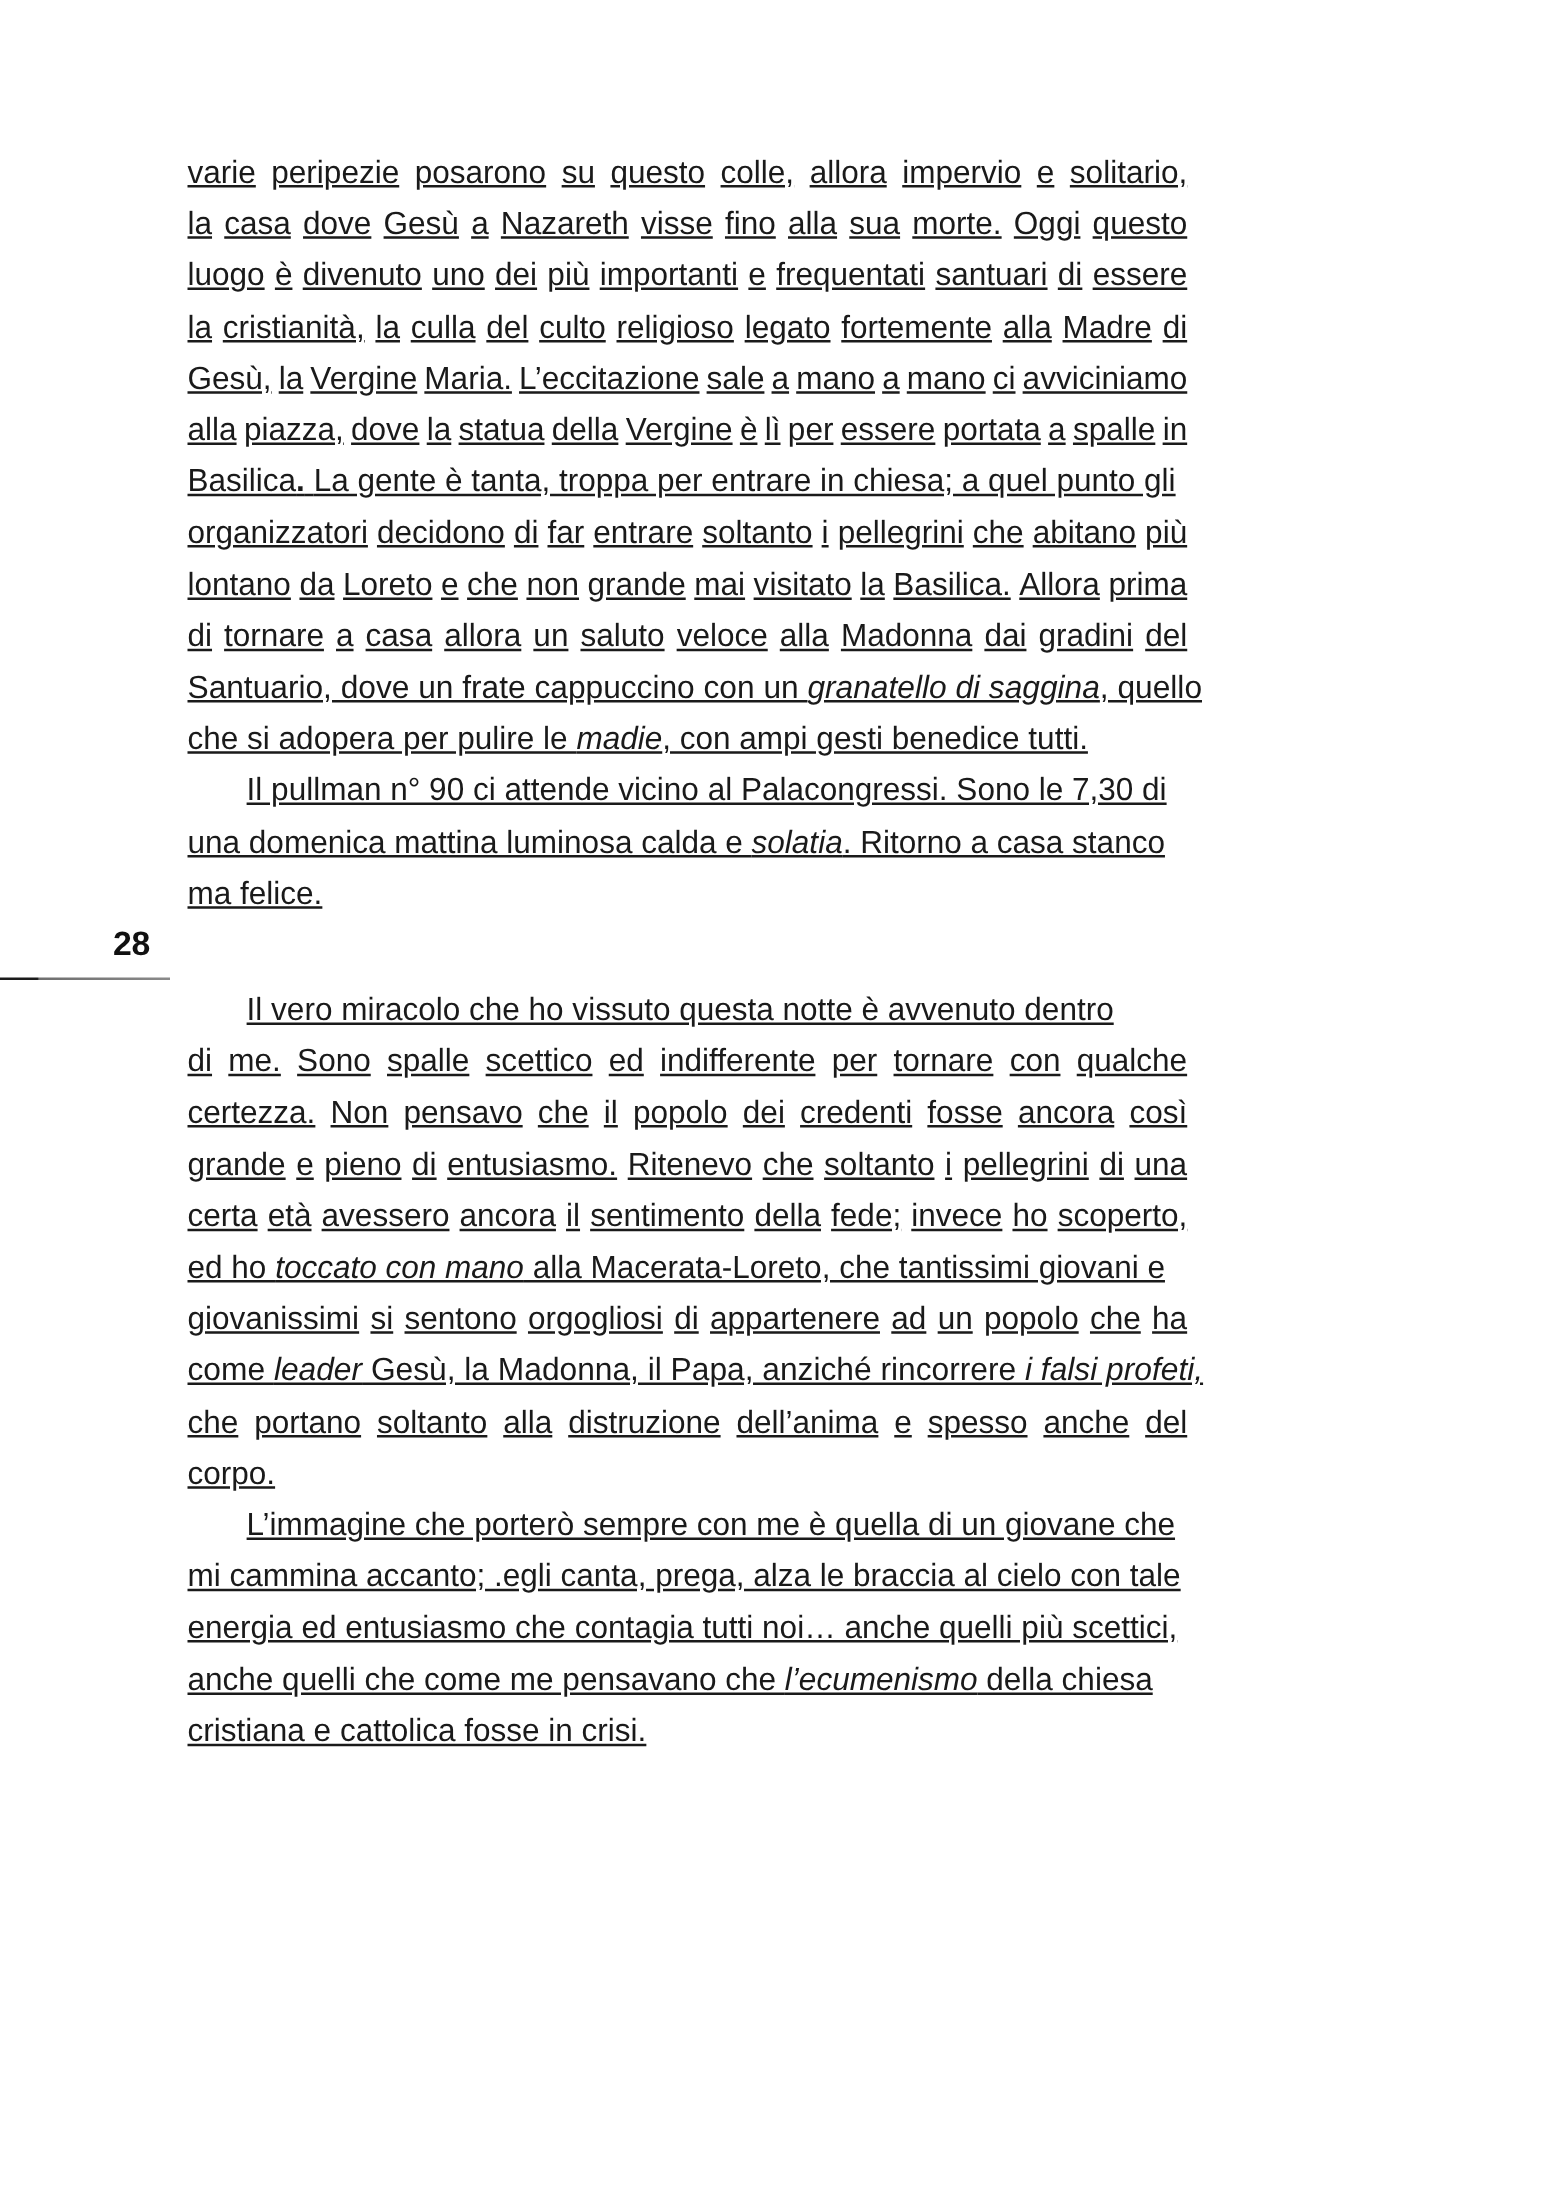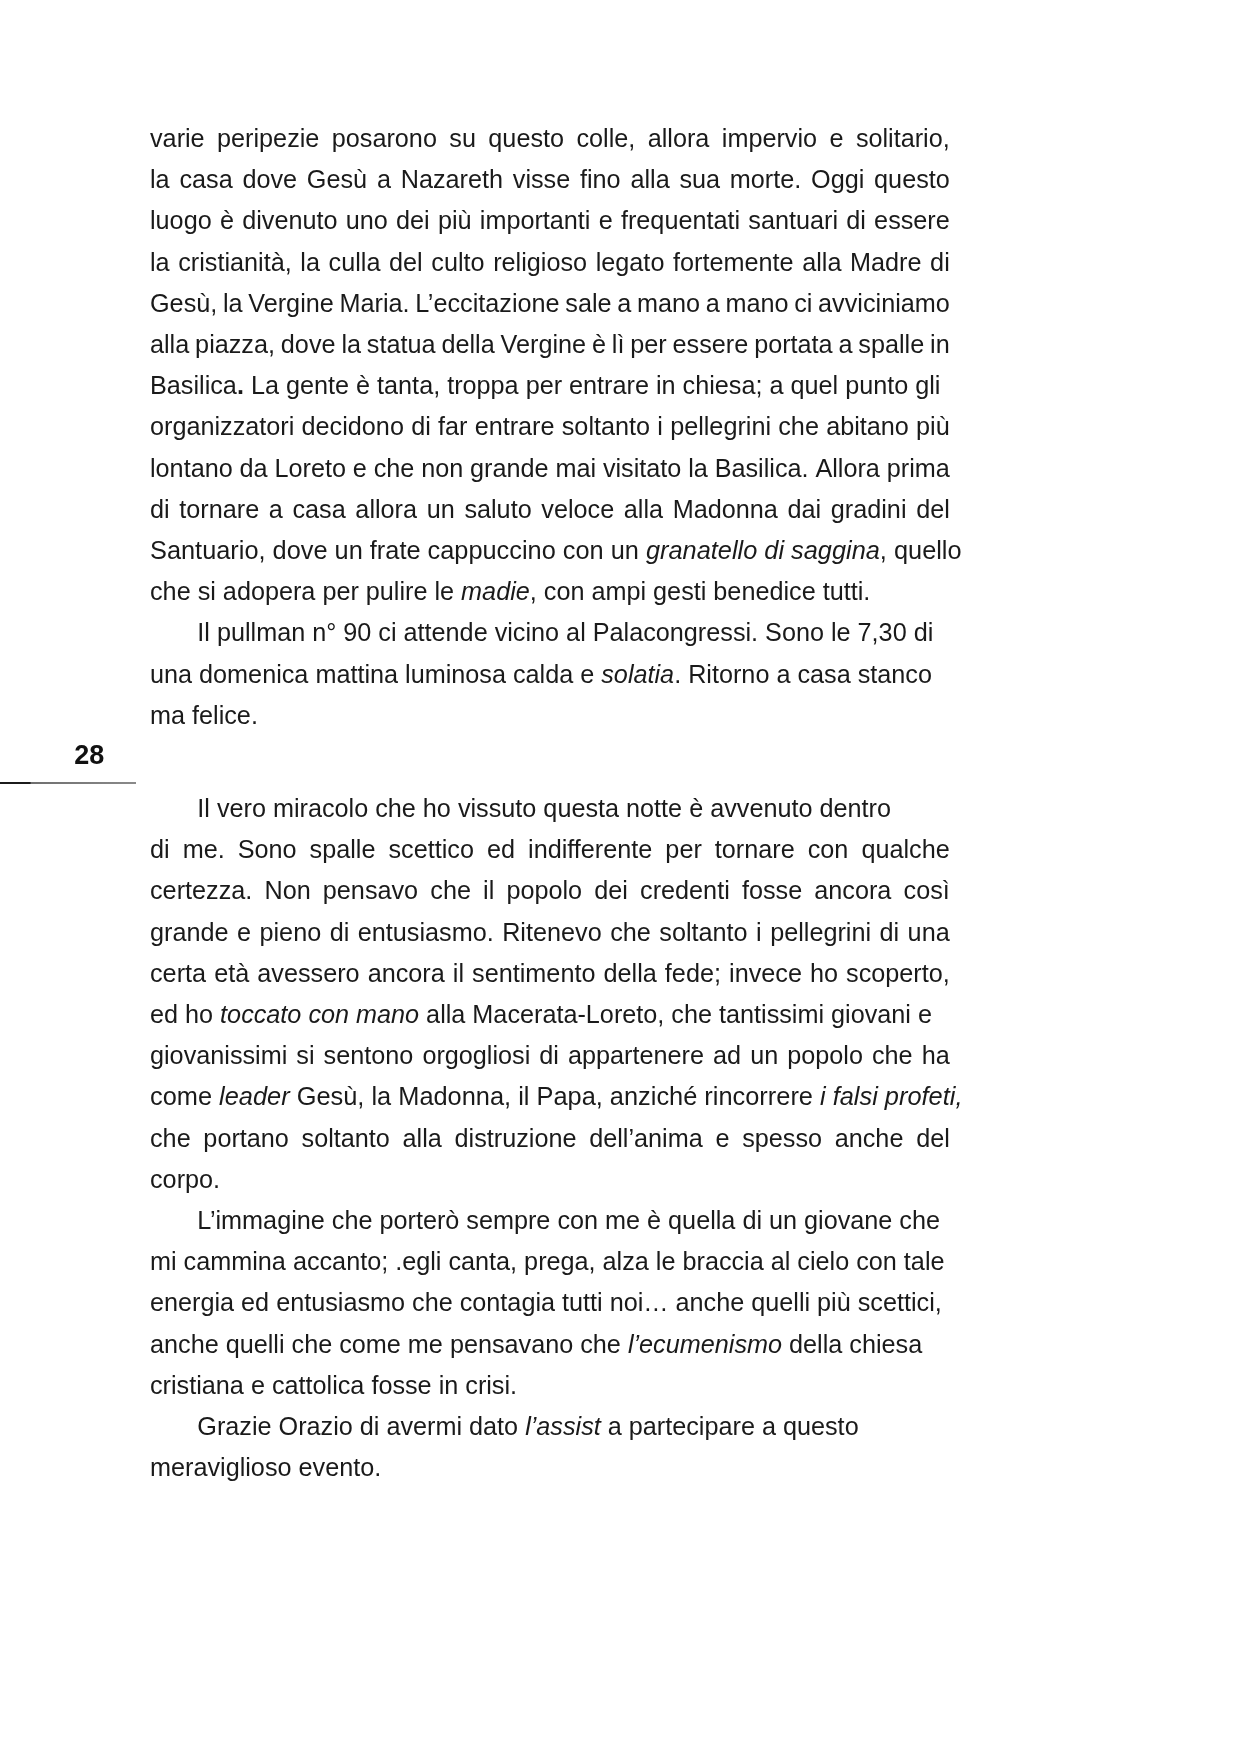--- a/index.html
+++ b/index.html
@@ -22,21 +22,21 @@
   
   .folio-block {
     position: absolute;
     left: 0;
     top: 742px;
     width: 136px;
     height: 60px;
   }
   .folio-number {
     position: absolute;
-    right: 32px;
+    right: 16px;
     top: 0;
     font-size: 27px;
     font-weight: bold;
     letter-spacing: -0.2px;
     color: #111111;
     line-height: 1;
   }
   .folio-rule {
     position: absolute;
     left: 0;
@@ -50,20 +50,21 @@
   .column {
     position: absolute;
     left: 150px;
     top: 118px;
     width: 812px;
   }
 
   .para {
     margin: 0;
     padding: 0;
+    text-decoration: underline;
   }
   .para + .para { margin-top: 0; }
 
   .line {
     display: block;
     font-size: 25.6px;
     line-height: 41.2px;
     color: #1a1a1a;
     white-space: nowrap;
     letter-spacing: 0;
@@ -343,19 +344,15 @@
     </div>
 
     <div class="para">
       <span class="line n"><span class="indent"></span><span>L’immagine che porterò sempre con me è quella di un giovane che</span></span>
       <span class="line n"><span>mi cammina accanto; .egli canta, prega, alza le braccia al cielo con tale</span></span>
       <span class="line n"><span>energia ed entusiasmo che contagia tutti noi… anche quelli più scettici,</span></span>
       <span class="line n"><span>anche quelli che come me pensavano che </span><span class="it">l’ecumenismo</span><span> della chiesa</span></span>
       <span class="line n"><span>cristiana e cattolica fosse in crisi.</span></span>
     </div>
 
-    <div class="para">
-      <span class="line n"><span class="indent"></span><span>Grazie Orazio di avermi dato </span><span class="it">l’assist</span><span> a partecipare a questo</span></span>
-      <span class="line n"><span>meraviglioso evento.</span></span>
-    </div>
 
   </div>
 </div>
 
 </body></html>

